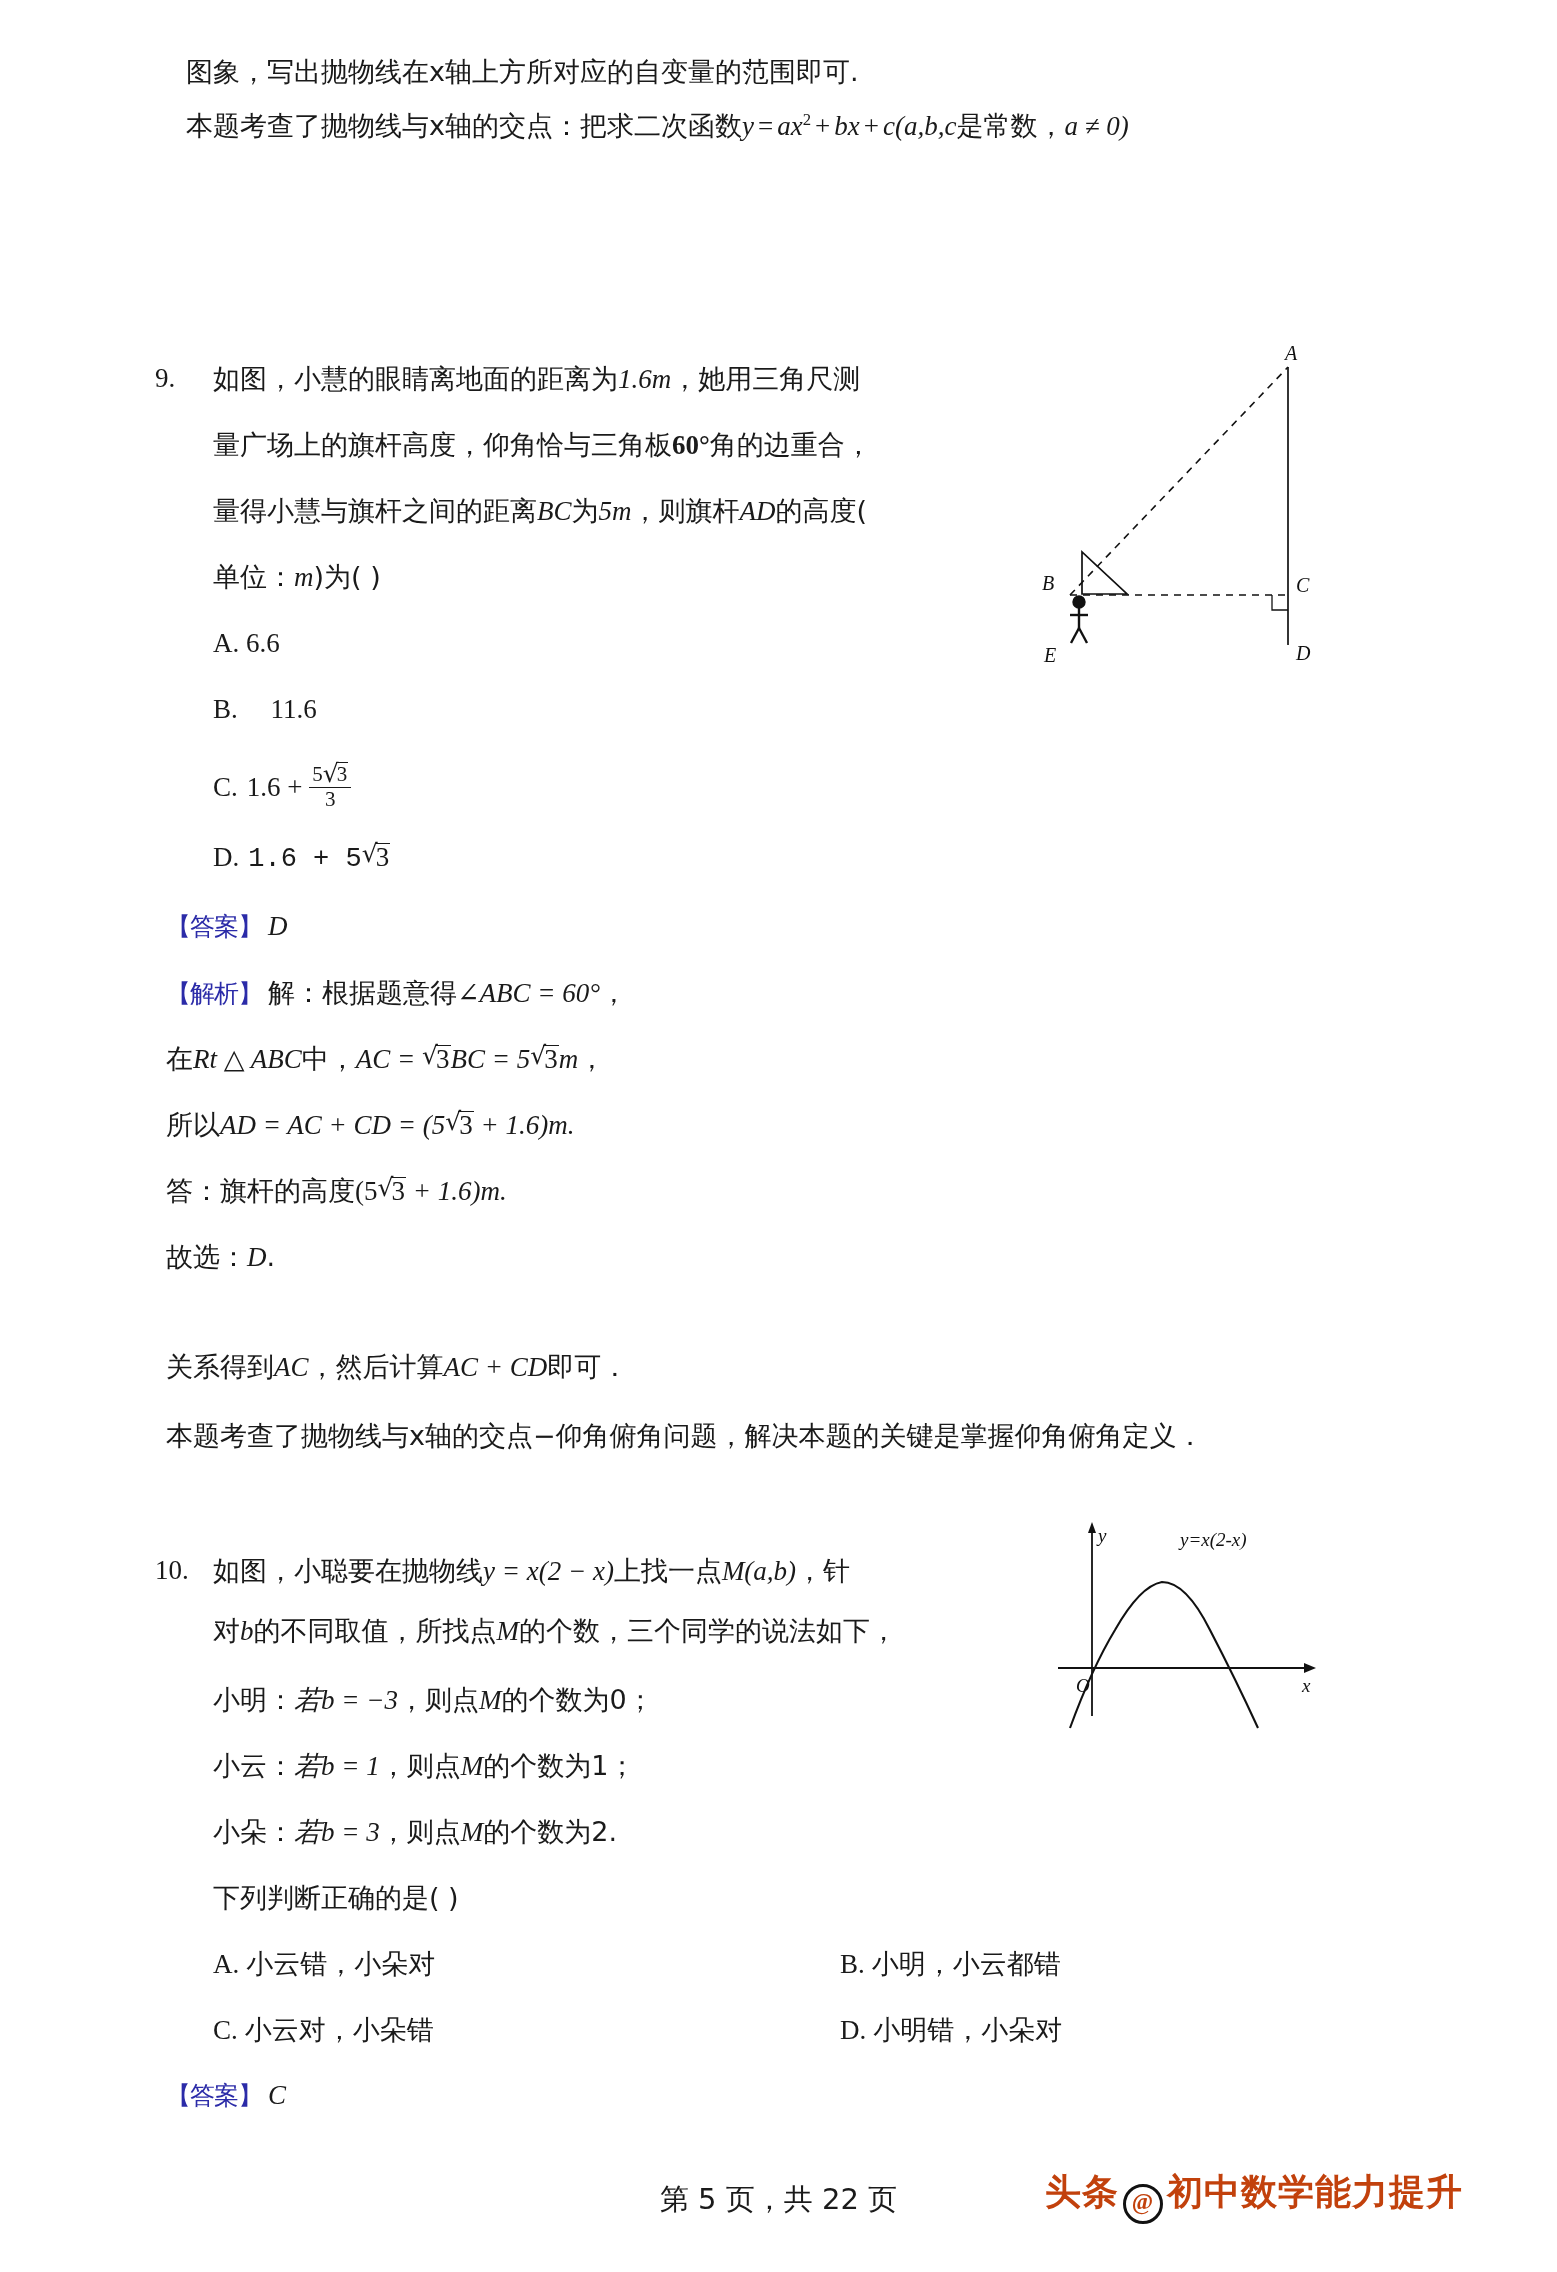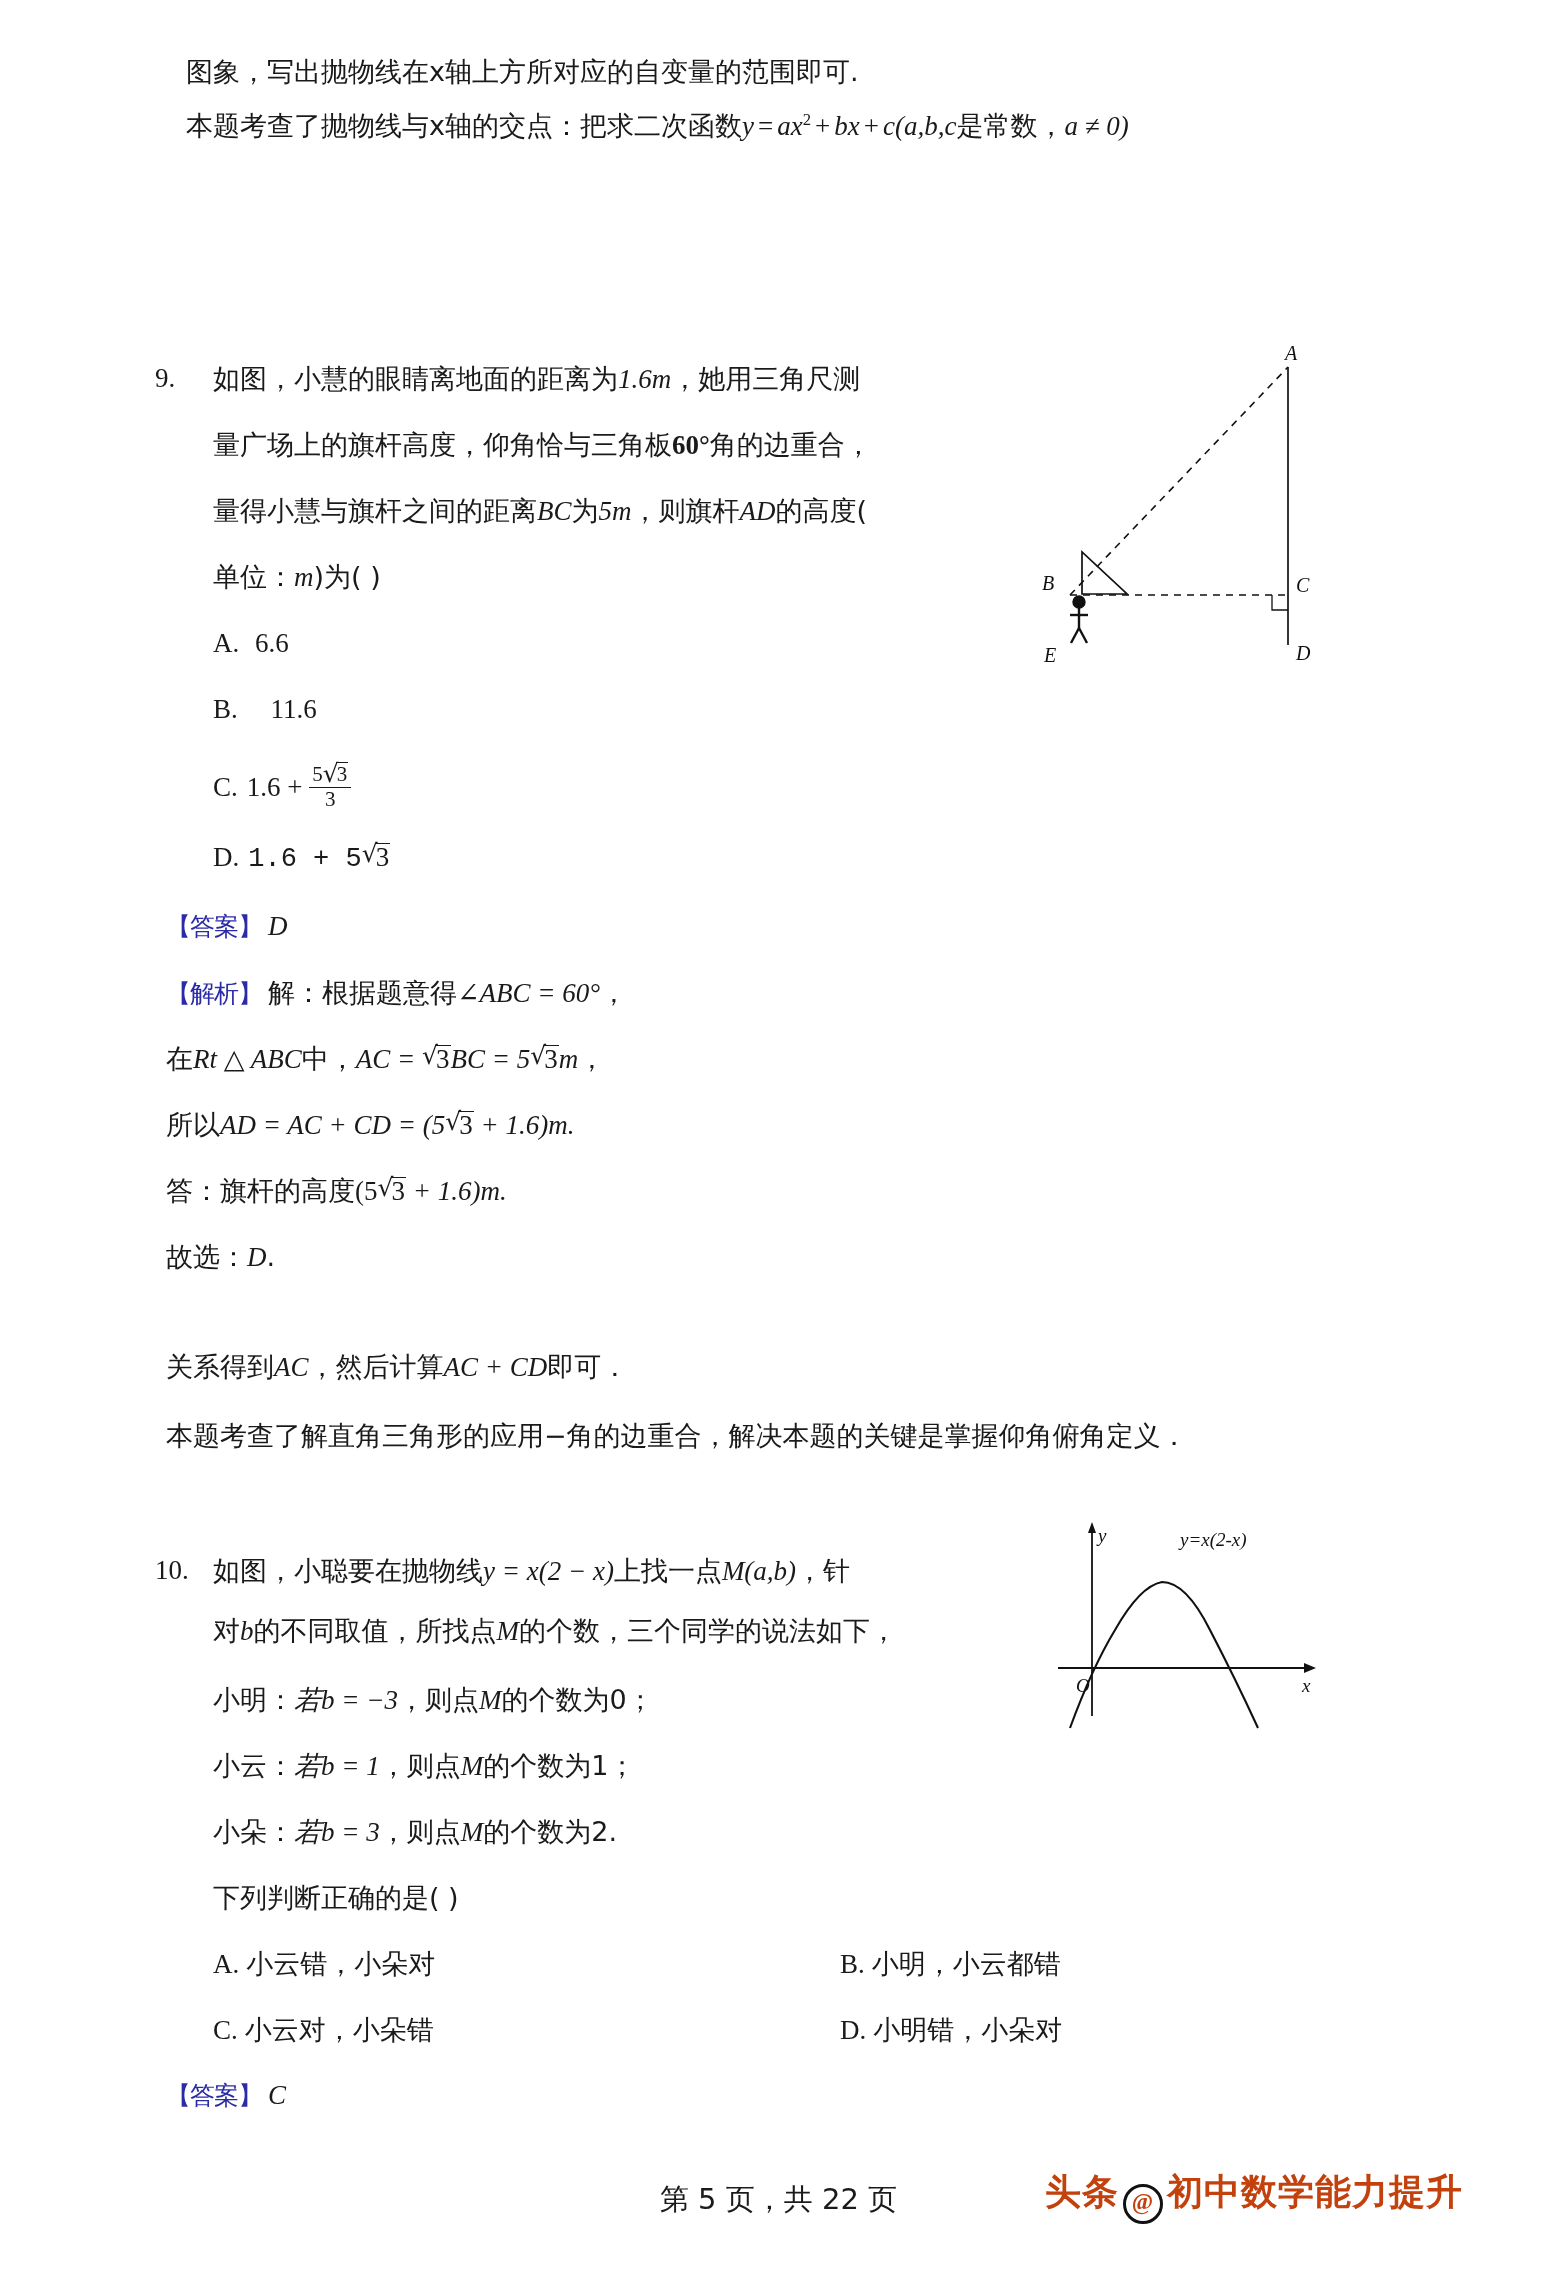--- a/index.html
+++ b/index.html
@@ -149,21 +149,21 @@
   <div class="row line" style="left:213px; top:497px;">
     <span class="cn">量得小慧与旗杆之间的距离</span><span class="mi">BC</span><span class="cn">为</span><span class="mi">5m</span><span class="cn">，则旗杆</span><span class="mi">AD</span><span class="cn">的高度(</span>
   </div>
 
   <div class="row line" style="left:213px; top:563px;">
     <span class="cn">单位：</span><span class="mi">m</span><span class="cn">)为(   )</span>
   </div>
 
   <div class="row line" style="left:213px; top:630px;">
     <span class="mn">A.</span>
-    <span class="mn" style="margin-left:9px;">6.6</span>
+    <span class="mn" style="">6.6</span>
   </div>
 
   <div class="row line" style="left:213px; top:696px;">
     <span class="mn">B.</span>
     <span class="mn" style="margin-left:26px;">11.6</span>
   </div>
 
   <div class="row line" style="left:213px; top:762px;">
     <span class="mn">C.</span><span class="mn" style="margin-left:9px;">1.6 + </span><span class="frac"><span class="num"><span class="mn">5</span><span class="sqrt"><span class="rad mn">3</span></span></span><span class="den mn">3</span></span>
   </div>
@@ -195,21 +195,21 @@
   <div class="row line" style="left:166px; top:1243px;">
     <span class="cn">故选：</span><span class="mi">D</span><span class="cn">.</span>
   </div>
 
 
   <div class="row line" style="left:166px; top:1353px;">
     <span class="cn">关系得到</span><span class="mi">AC</span><span class="cn">，然后计算</span><span class="mi">AC + CD</span><span class="cn">即可．</span>
   </div>
 
   <div class="row line" style="left:166px; top:1422px;">
-    <span class="cn">本题考查了解直角三角形的应用−角的边重合，解决本题的关键是掌握仰角俯角定义．</span>
+    <span class="cn">本题考查了抛物线与x轴的交点−仰角俯角问题，解决本题的关键是掌握仰角俯角定义．</span>
   </div>
 
   <svg class="fig-triangle" viewBox="0 0 330 420">
 
     <line x1="50" y1="255" x2="268" y2="27" stroke="#111" stroke-width="1.6" stroke-dasharray="7,6"></line>
 
     <line x1="50" y1="255" x2="268" y2="255" stroke="#111" stroke-width="1.6" stroke-dasharray="7,6"></line>
 
     <line x1="268" y1="27" x2="268" y2="305" stroke="#111" stroke-width="1.7"></line>
 

